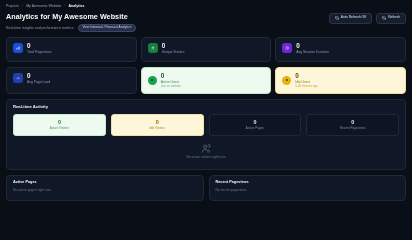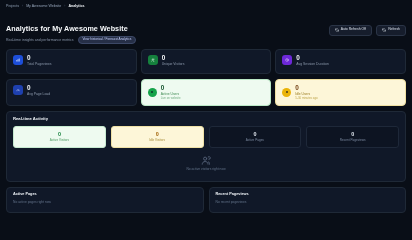--- a/index.html
+++ b/index.html
@@ -11,21 +11,21 @@
     overflow: hidden;
   }
   .page { width: 412px; height: 220px; padding: 5px 6px 0 6px; position: relative; }
 
   
   .breadcrumb { display: flex; align-items: center; gap: 3px; font-size: 3.6px; color: #94a3b8; line-height: 1; }
   .crumb { color: #94a3b8; }
   .crumb.current { color: #f1f5f9; font-weight: bold; }
   .crumb-sep { color: #475569; font-size: 3.4px; }
 
-  .head-row { display: flex; justify-content: space-between; align-items: flex-start; margin-top: 16px; }
+  .head-row { display: flex; justify-content: space-between; align-items: flex-start; margin-top: 4px; }
   .title { font-size: 7.2px; font-weight: bold; color: #f8fafc; line-height: 1.1; letter-spacing: .05px; }
   .sub-row { display: flex; align-items: center; gap: 4px; margin-top: 3px; }
   .subtitle { font-size: 3.5px; color: #8b98ab; }
   .badge {
     font-size: 3.2px; color: #c7d2fe; background: #262f47;
     border: .4px solid #3c4866; border-radius: 6px; padding: 1.4px 4px; line-height: 1;
     white-space: nowrap;
   }
 
   .head-actions { display: flex; gap: 4px; }

